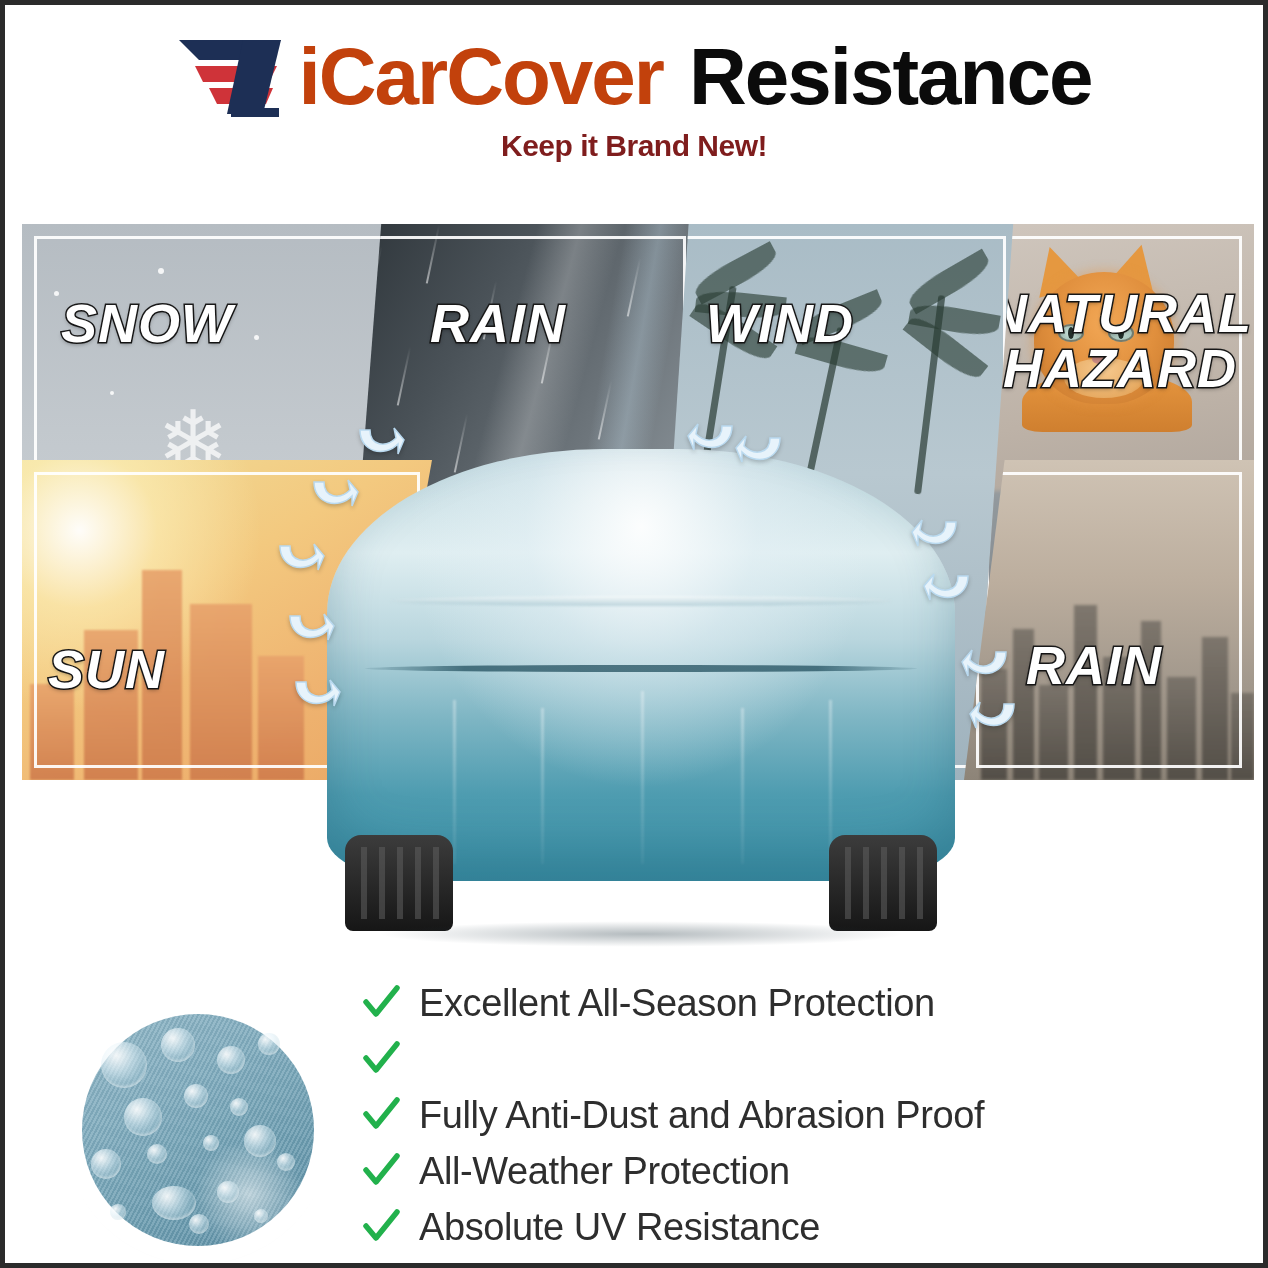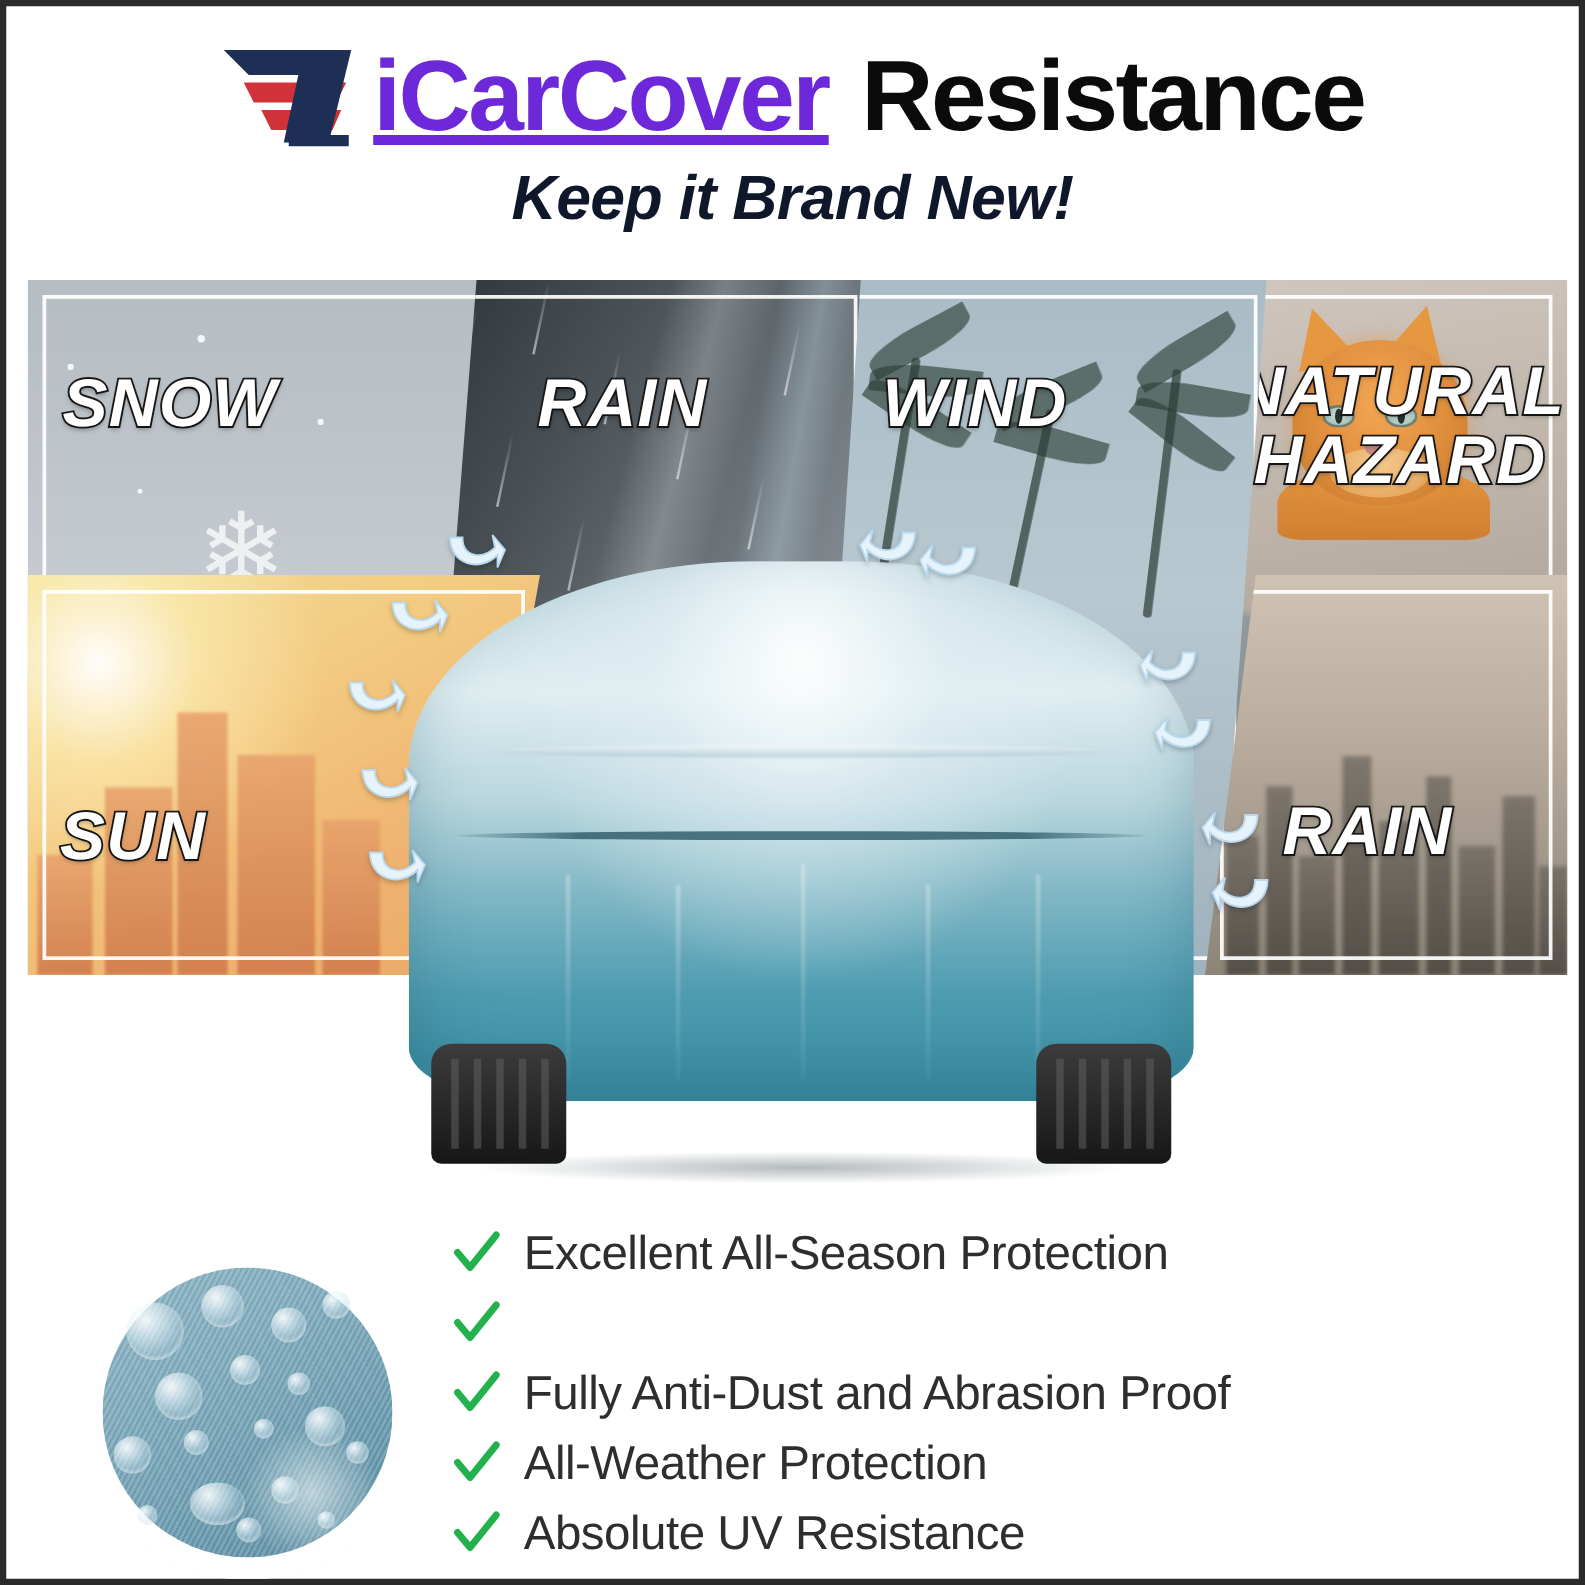--- a/index.html
+++ b/index.html
@@ -27,25 +27,25 @@
     gap:4px; height:92px;
   }
   .logo-mark {
     position:relative; width:118px; height:86px; flex:0 0 auto;
   }
   .logo-mark svg { display:block; }
   .brand-word {
     font-size:80px; font-weight:bold; letter-spacing:-2px;
     line-height:86px;
   }
-  .brand-icar { color:#6d28d9;text-decoration:underline; }
+  .brand-icar { color:#c2410c; }
   .brand-protect { color:#0b0b0b; margin-left:22px; }
   .tagline {
-    font-size:50px; font-style:italic; font-weight:600;
-    color:#0f172a; margin-top:6px; letter-spacing:-0.5px;
+    font-size:30px; font-weight:600;
+    color:#7f1d1d; margin-top:6px; letter-spacing:-0.5px;
   }
 
   
   .collage {
     position:absolute; left:17px; top:219px;
     width:1232px; height:556px;
     overflow:hidden;
   }
   .panel {
     position:absolute; top:0; height:100%;
@@ -358,21 +358,21 @@
         <span style="left:14%;top:62%;width:5px;height:5px;"></span>
         <span style="left:30%;top:78%;width:4px;height:4px;"></span>
         <span style="left:52%;top:68%;width:6px;height:6px;"></span>
         <span style="left:66%;top:54%;width:4px;height:4px;"></span>
         <span style="left:70%;top:86%;width:5px;height:5px;"></span>
         <span style="left:18%;top:46%;width:3px;height:3px;"></span>
         <span style="left:42%;top:88%;width:4px;height:4px;"></span>
       </div>
       <div class="snowflake-big">❄</div>
       <div class="inner-frame"></div>
-      <div class="panel-label" style="left:28px;top:72px;">SNOW</div>
+      <div class="panel-label" style="left:39px;top:72px;">SNOW</div>
     </div>
 
     <div class="panel p-rain">
       <div class="rain-glass"></div>
       <div class="rain-streaks">
         <span style="left:10%;top:4%;"></span>
         <span style="left:18%;top:22%;"></span>
         <span style="left:26%;top:0%;"></span>
         <span style="left:34%;top:34%;"></span>
         <span style="left:42%;top:10%;"></span>

